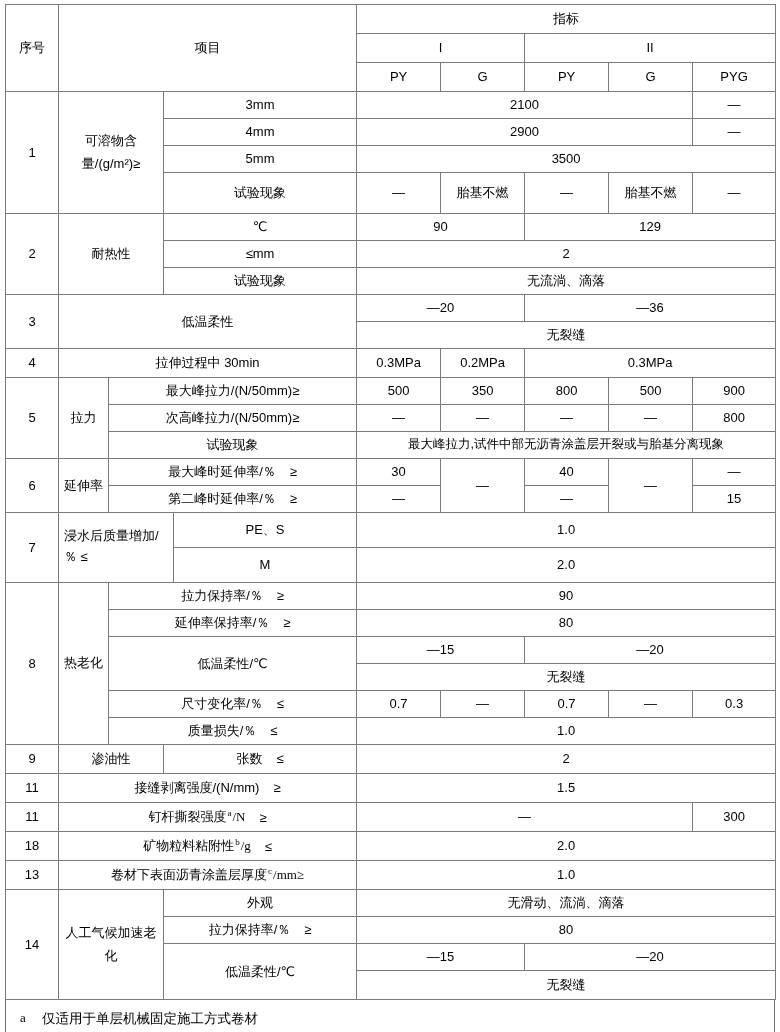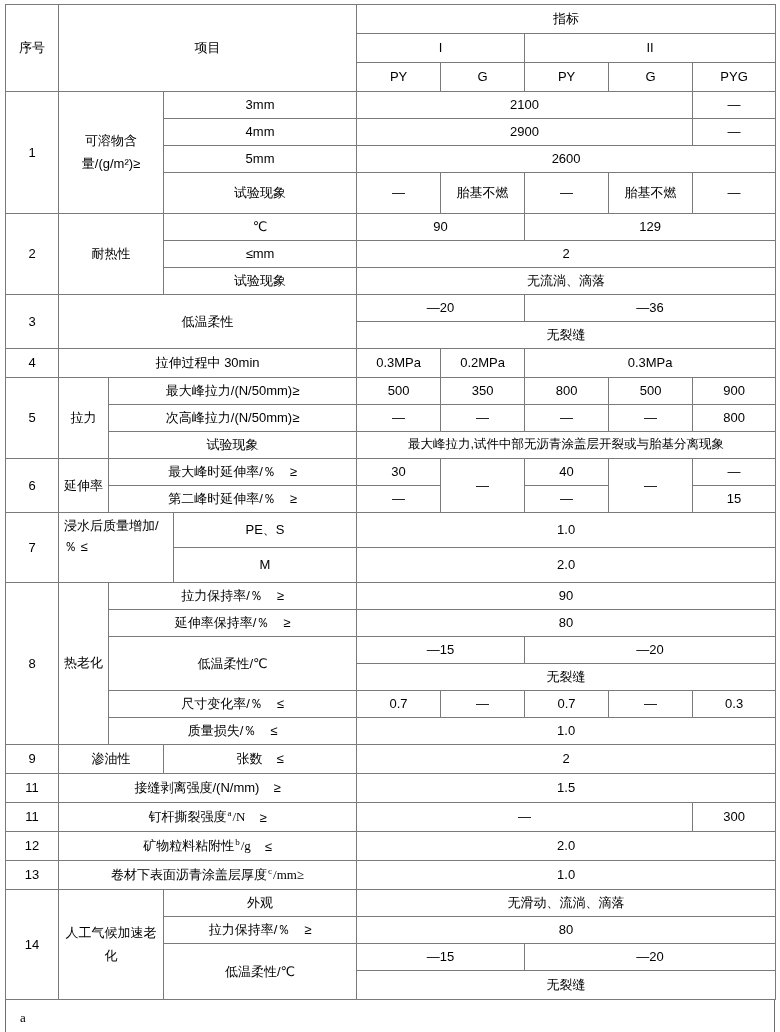--- a/index.html
+++ b/index.html
@@ -107,21 +107,21 @@
         <td colspan="4" class="val">2100</td>
         <td class="val">—</td>
       </tr>
       <tr>
         <td colspan="4" class="lat" style="height:24px">4mm</td>
         <td colspan="4" class="val">2900</td>
         <td class="val">—</td>
       </tr>
       <tr>
         <td colspan="4" class="lat" style="height:24px">5mm</td>
-        <td colspan="5" class="val">2600</td>
+        <td colspan="5" class="val">3500</td>
       </tr>
       <tr>
         <td colspan="4" style="height:38px">试验现象</td>
         <td class="val">—</td>
         <td>胎基不燃</td>
         <td class="val">—</td>
         <td>胎基不燃</td>
         <td class="val">—</td>
       </tr>
 
@@ -194,21 +194,21 @@
       </tr>
       <tr>
         <td colspan="5" class="mixed" style="height:24px"><span>第二峰时延伸率/％</span><span class="gapsym">≥</span></td>
         <td class="val">—</td>
         <td class="val">—</td>
         <td class="val">15</td>
       </tr>
 
       <tr>
         <td rowspan="2" class="num">7</td>
-        <td rowspan="2" colspan="3" class="mixed" style="text-align:left;padding-left:5px;line-height:1.6;vertical-align:top;padding-top:3px">浸水后质量增加/％ ≤</td>
+        <td rowspan="2" colspan="3" class="mixed" style="text-align:left;padding-left:5px;line-height:1.6;vertical-align:top;padding-top:13px">浸水后质量增加/％ ≤</td>
         <td colspan="3" class="lat" style="height:32px">PE、S</td>
         <td colspan="5" class="val">1.0</td>
       </tr>
       <tr>
         <td colspan="3" class="lat" style="height:32px">M</td>
         <td colspan="5" class="val">2.0</td>
       </tr>
 
       <tr>
         <td rowspan="6" class="num">8</td>
@@ -255,21 +255,21 @@
       </tr>
 
       <tr>
         <td class="num" style="height:26px">11</td>
         <td colspan="6" class="mixed"><span>钉杆撕裂强度</span><sup class="fn">a</sup><span class="lt">/N</span><span class="gapsym">≥</span></td>
         <td colspan="4" class="val">—</td>
         <td class="val">300</td>
       </tr>
 
       <tr>
-        <td class="num" style="height:26px">12</td>
+        <td class="num" style="height:26px">18</td>
         <td colspan="6" class="mixed"><span>矿物粒料粘附性</span><sup class="fn">b</sup><span class="lt">/g</span><span class="gapsym">≤</span></td>
         <td colspan="5" class="val">2.0</td>
       </tr>
 
       <tr>
         <td class="num" style="height:26px">13</td>
         <td colspan="6" class="mixed"><span>卷材下表面沥青涂盖层厚度</span><sup class="fn">c</sup><span class="lt">/mm≥</span></td>
         <td colspan="5" class="val">1.0</td>
       </tr>
 
@@ -291,20 +291,21 @@
       <tr>
         <td colspan="5" style="height:26px">无裂缝</td>
       </tr>
 
     </tbody>
   </table>
 
   <div class="footnotes">
     <div class="fnrow">
       <span class="fnmark">a</span>
+      <span class="fntext">仅适用于单层机械固定施工方式卷材</span>
     </div>
     <div class="fnrow">
       <span class="fnmark">b</span>
       <span class="fntext">仅适用于矿物粒料表面的卷材</span>
     </div>
 
   </div>
 
 </div>
 

